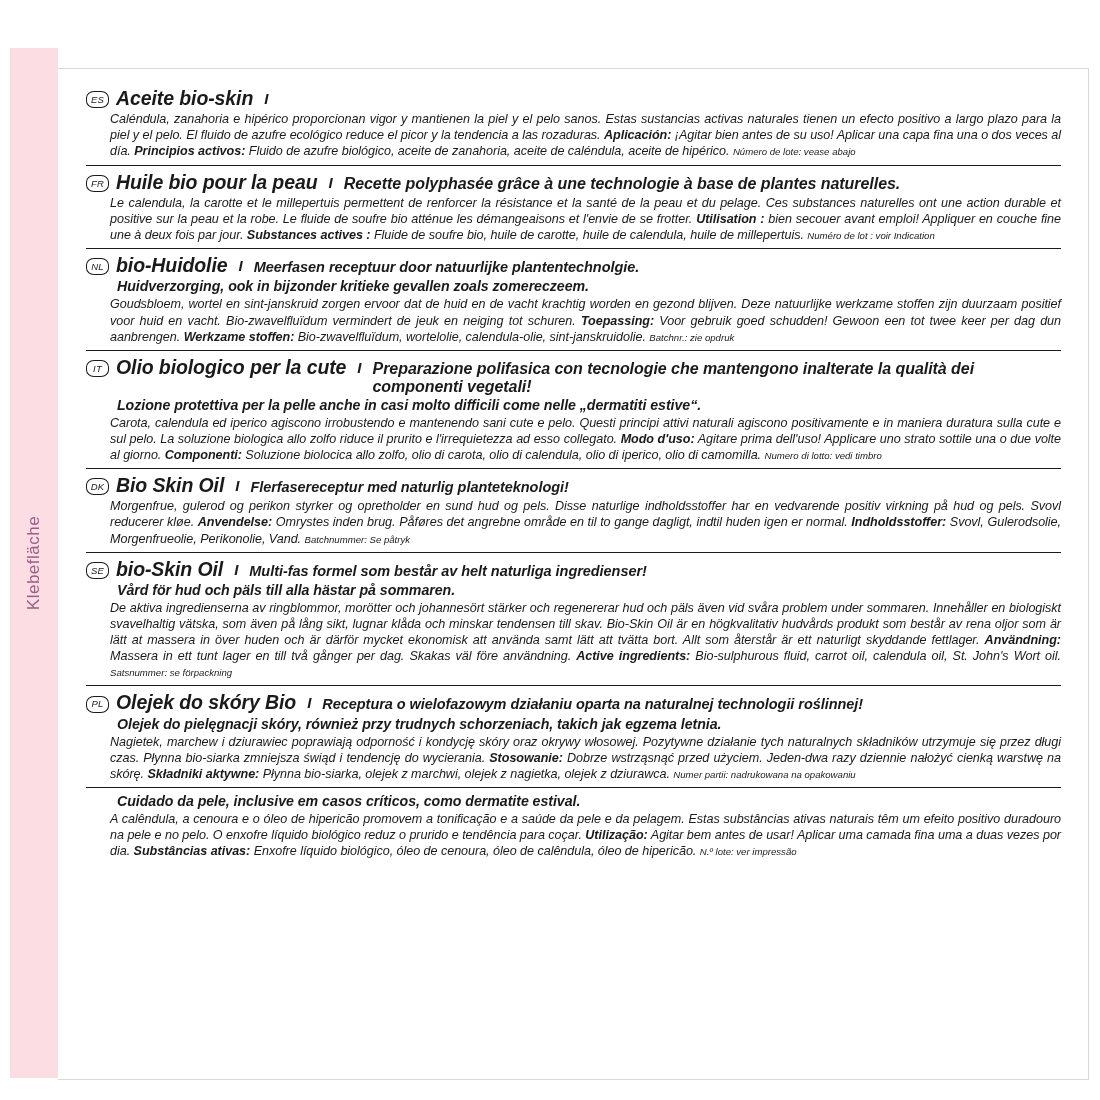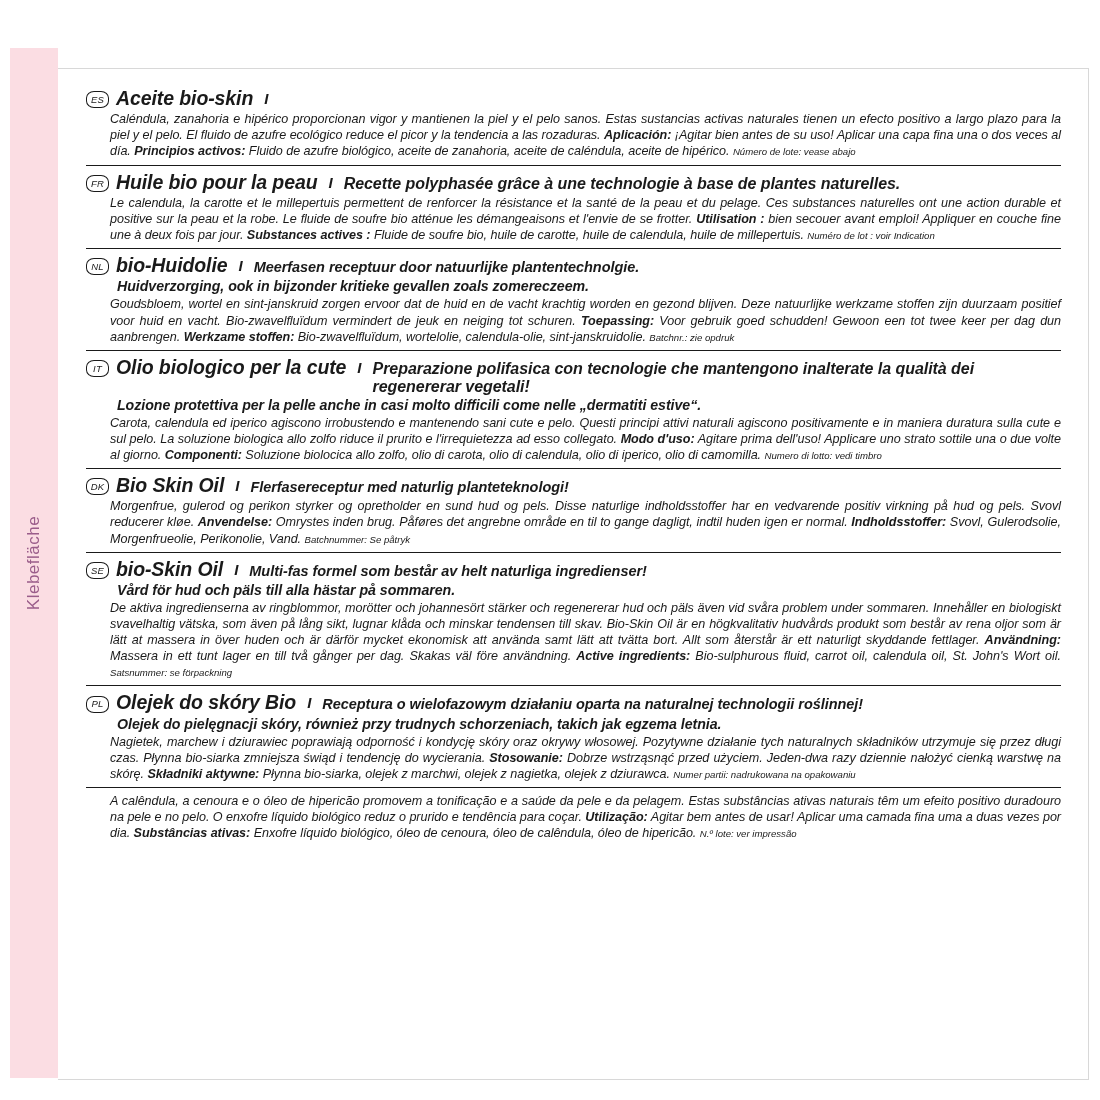--- a/index.html
+++ b/index.html
@@ -179,21 +179,21 @@
         </div>
         <div class="subline">Huidverzorging, ook in bijzonder kritieke gevallen zoals zomereczeem.</div>
         <div class="body"><span>Goudsbloem, wortel en sint-janskruid zorgen ervoor dat de huid en de vacht krachtig worden en gezond blijven. Deze natuurlijke werkzame stoffen zijn duurzaam positief voor huid en vacht. Bio-zwavelfluïdum vermindert de jeuk en neiging tot schuren. </span><b>Toepassing:</b><span> Voor gebruik goed schudden! Gewoon een tot twee keer per dag dun aanbrengen. </span><b>Werkzame stoffen:</b><span> Bio-zwavelfluïdum, wortelolie, calendula-olie, sint-janskruidolie. </span><span class="tiny">Batchnr.: zie opdruk</span></div>
       </div>
 
       <div class="block">
         <div class="titlerow">
           <span class="flagcode">IT</span>
           <span class="headline">Olio biologico per la cute</span>
           <span class="sep">I</span>
-          <span class="claim small">Preparazione polifasica con tecnologie che mantengono inalterate la qualità dei regenererar vegetali!</span>
+          <span class="claim small">Preparazione polifasica con tecnologie che mantengono inalterate la qualità dei componenti vegetali!</span>
         </div>
         <div class="subline">Lozione protettiva per la pelle anche in casi molto difficili come nelle „dermatiti estive“.</div>
         <div class="body"><span>Carota, calendula ed iperico agiscono irrobustendo e mantenendo sani cute e pelo. Questi principi attivi naturali agiscono positivamente e in maniera duratura sulla cute e sul pelo. La soluzione biologica allo zolfo riduce il prurito e l'irrequietezza ad esso collegato. </span><b>Modo d'uso:</b><span> Agitare prima dell'uso! Applicare uno strato sottile una o due volte al giorno. </span><b>Componenti:</b><span> Soluzione biolocica allo zolfo, olio di carota, olio di calendula, olio di iperico, olio di camomilla. </span><span class="tiny">Numero di lotto: vedi timbro</span></div>
       </div>
 
       <div class="block">
         <div class="titlerow">
           <span class="flagcode">DK</span>
           <span class="headline">Bio Skin Oil</span>
           <span class="sep">I</span>
@@ -218,18 +218,19 @@
           <span class="flagcode">PL</span>
           <span class="headline">Olejek do skóry Bio</span>
           <span class="sep">I</span>
           <span class="claim">Receptura o wielofazowym działaniu oparta na naturalnej technologii roślinnej!</span>
         </div>
         <div class="subline">Olejek do pielęgnacji skóry, również przy trudnych schorzeniach, takich jak egzema letnia.</div>
         <div class="body"><span>Nagietek, marchew i dziurawiec poprawiają odporność i kondycję skóry oraz okrywy włosowej. Pozytywne działanie tych naturalnych składników utrzymuje się przez długi czas. Płynna bio-siarka zmniejsza świąd i tendencję do wycierania. </span><b>Stosowanie:</b><span> Dobrze wstrząsnąć przed użyciem. Jeden-dwa razy dziennie nałożyć cienką warstwę na skórę. </span><b>Składniki aktywne:</b><span> Płynna bio-siarka, olejek z marchwi, olejek z nagietka, olejek z dziurawca. </span><span class="tiny">Numer partii: nadrukowana na opakowaniu</span></div>
       </div>
 
       <div class="block last">
+        <div class="subline">Cuidado da pele, inclusive em casos críticos, como dermatite estival.</div>
         <div class="body"><span>A calêndula, a cenoura e o óleo de hipericão promovem a tonificação e a saúde da pele e da pelagem. Estas substâncias ativas naturais têm um efeito positivo duradouro na pele e no pelo. O enxofre líquido biológico reduz o prurido e tendência para coçar. </span><b>Utilização:</b><span> Agitar bem antes de usar! Aplicar uma camada fina uma a duas vezes por dia. </span><b>Substâncias ativas:</b><span> Enxofre líquido biológico, óleo de cenoura, óleo de calêndula, óleo de hipericão. </span><span class="tiny">N.º lote: ver impressão</span></div>
       </div>
 
     </div>
   </div>
 </div>
 
 </body></html>

